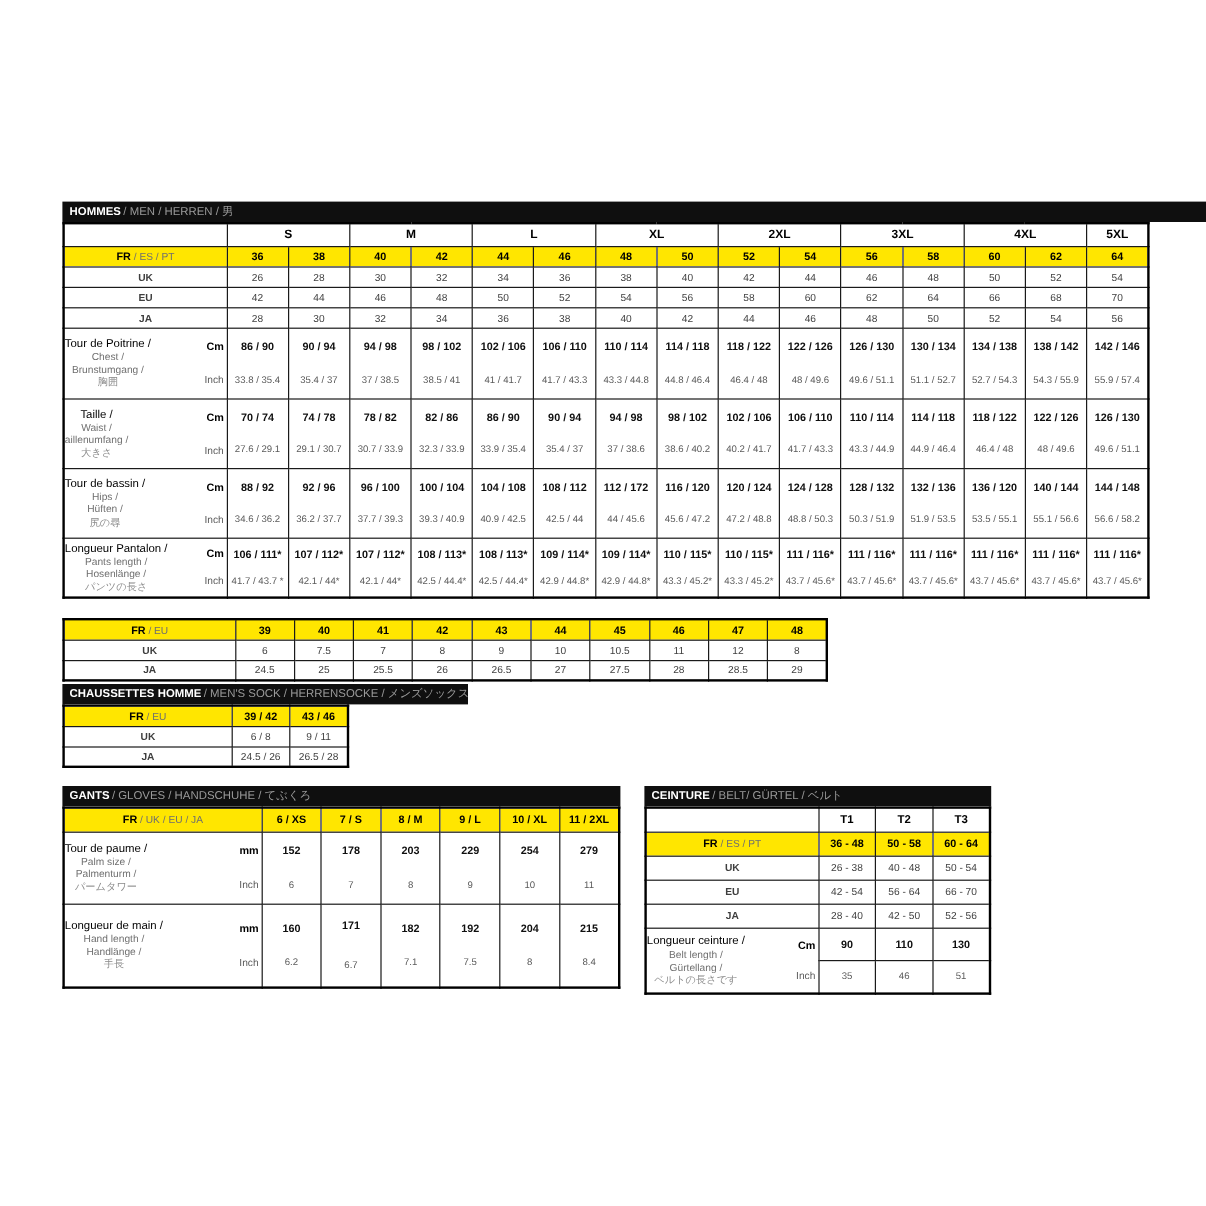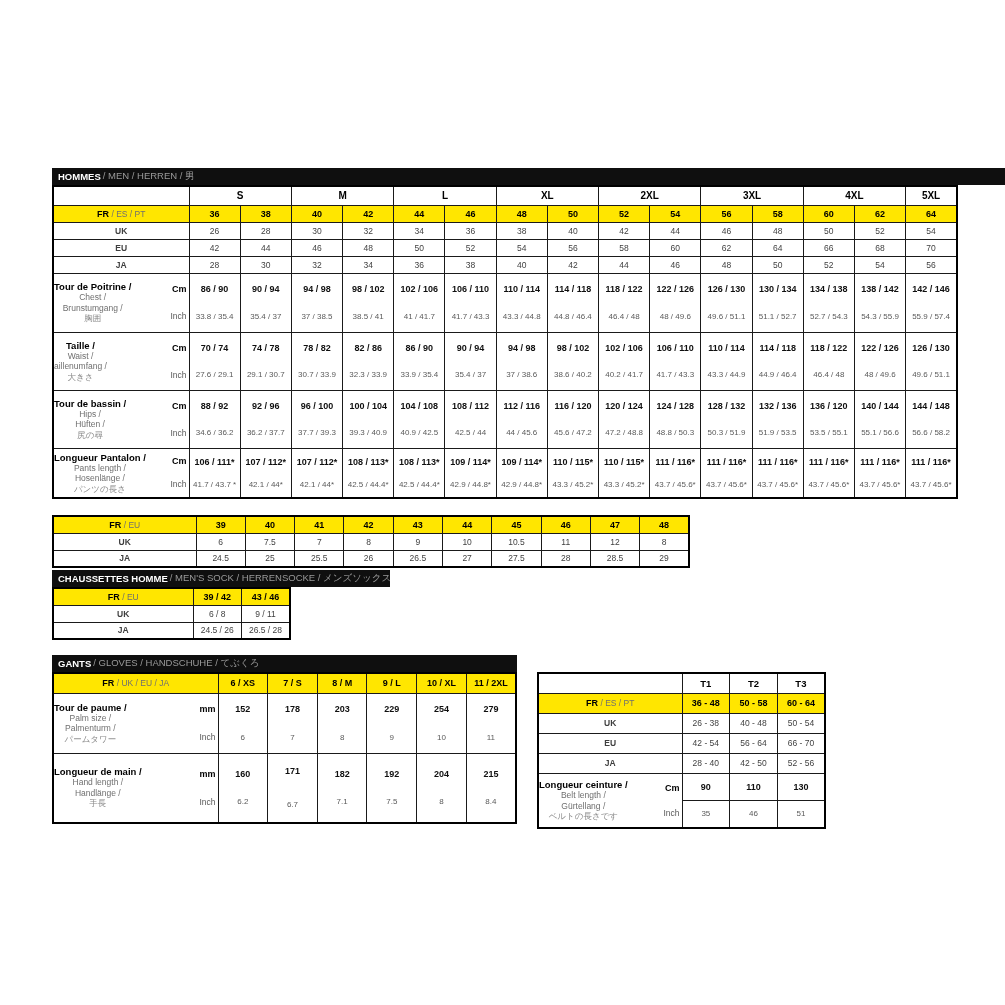--- a/index.html
+++ b/index.html
@@ -16,21 +16,21 @@
   tr.grp-row td.grp{font-weight:bold;font-size:10px;color:#000;}
   tr.yellow td{background:#ffe600;}
   .yval{font-weight:bold;font-size:9px;color:#000;}
   .frmain{font-weight:bold;color:#000;font-size:9px;}
   .frrest{color:#6f6f6f;font-size:8.5px;}
   .rowlbl{color:#3f3f3f;font-size:8.5px;font-weight:bold;}
   .cval{color:#3f3f3f;font-size:8.5px;}
   .tcol{font-weight:bold;font-size:9.5px;color:#000;}
   .blk-flex{display:flex;justify-content:space-between;align-items:stretch;}
   .names{display:flex;flex-direction:column;justify-content:center;}
-  .name-fr{font-weight:bold;color:#000;font-size:9.5px;line-height:11px;}
+  .name-fr{font-weight:normal;color:#000;font-size:9.5px;line-height:11px;}
   .name-sub{color:#6f6f6f;font-size:8.5px;line-height:10.5px;}
   .name-ja{color:#8a8a8a;}
   .unitcol{display:flex;flex-direction:column;justify-content:space-around;align-items:flex-end;padding-right:2px;}
   .unit-top{font-weight:bold;color:#000;font-size:9px;}
   .unit-bot{color:#5a5a5a;font-size:8.5px;}
   .stack{display:flex;flex-direction:column;justify-content:space-around;align-items:center;}
   .cmval{font-weight:bold;color:#0f0f0f;font-size:9px;white-space:nowrap;}
   .inval{color:#5a5a5a;font-size:8px;white-space:nowrap;}
 </style>
 </head>
@@ -389,21 +389,21 @@
             </div>
           </td>
           <td>
             <div class="stack" style="height:54px">
               <span class="cmval">108 / 112</span>
               <span class="inval">42.5 / 44</span>
             </div>
           </td>
           <td>
             <div class="stack" style="height:54px">
-              <span class="cmval">112 / 116</span>
+              <span class="cmval">112 / 172</span>
               <span class="inval">44 / 45.6</span>
             </div>
           </td>
           <td>
             <div class="stack" style="height:54px">
               <span class="cmval">116 / 120</span>
               <span class="inval">45.6 / 47.2</span>
             </div>
           </td>
           <td>
@@ -753,20 +753,24 @@
           <td>
             <div class="stack" style="height:56px">
               <span class="cmval">215</span>
               <span class="inval">8.4</span>
             </div>
           </td>
         </tr>
       </tbody>
   </table>
 
+  <div class="bar" style="left:537px;top:655px;width:289px;height:17px;">
+    <span class="bmain">CEINTURE</span>
+    <span class="brest"> / BELT/ GÜRTEL / ベルト</span>
+  </div>
   <table class="tbl" style="left:537px;top:672px;width:289px;">
     <colgroup>
         <col style="width:144px">
         <col span="3">
       </colgroup>
     <tbody id="belt-body">
         <tr style="height:20px">
           <td class="lblc"></td>
           <td class="tcol">T1</td>
           <td class="tcol">T2</td>

